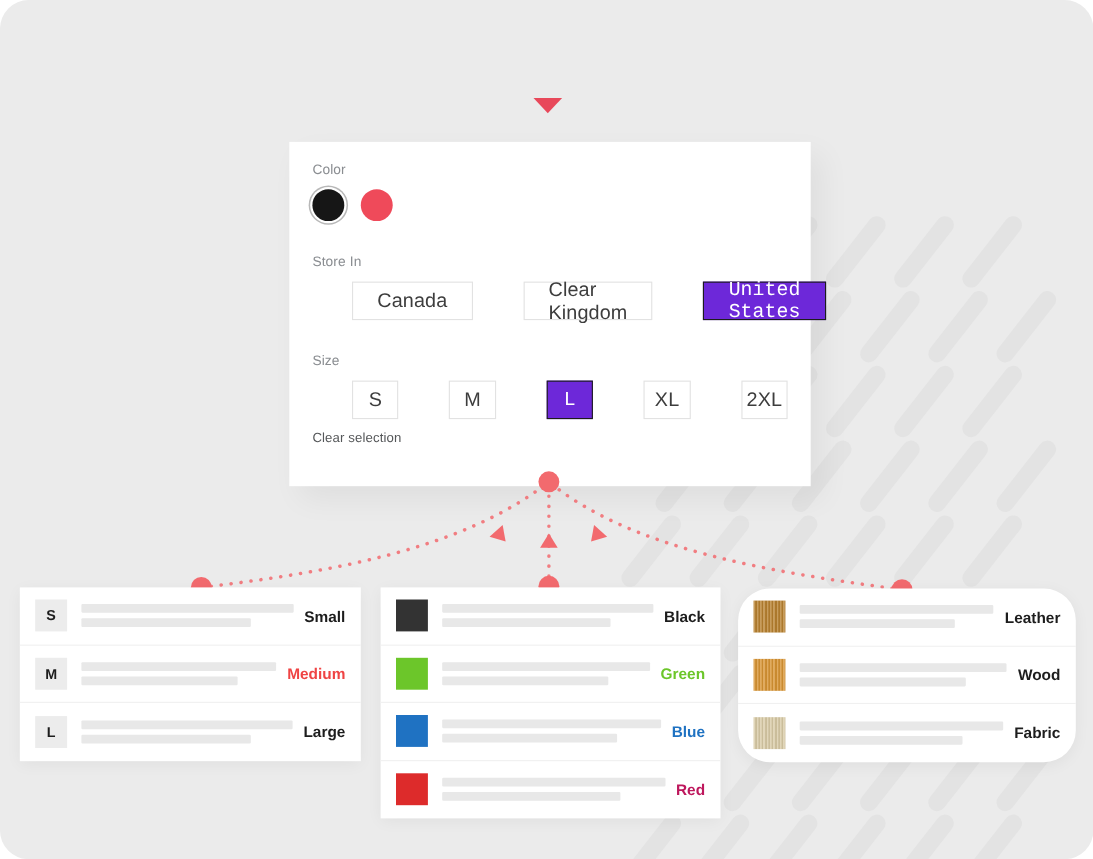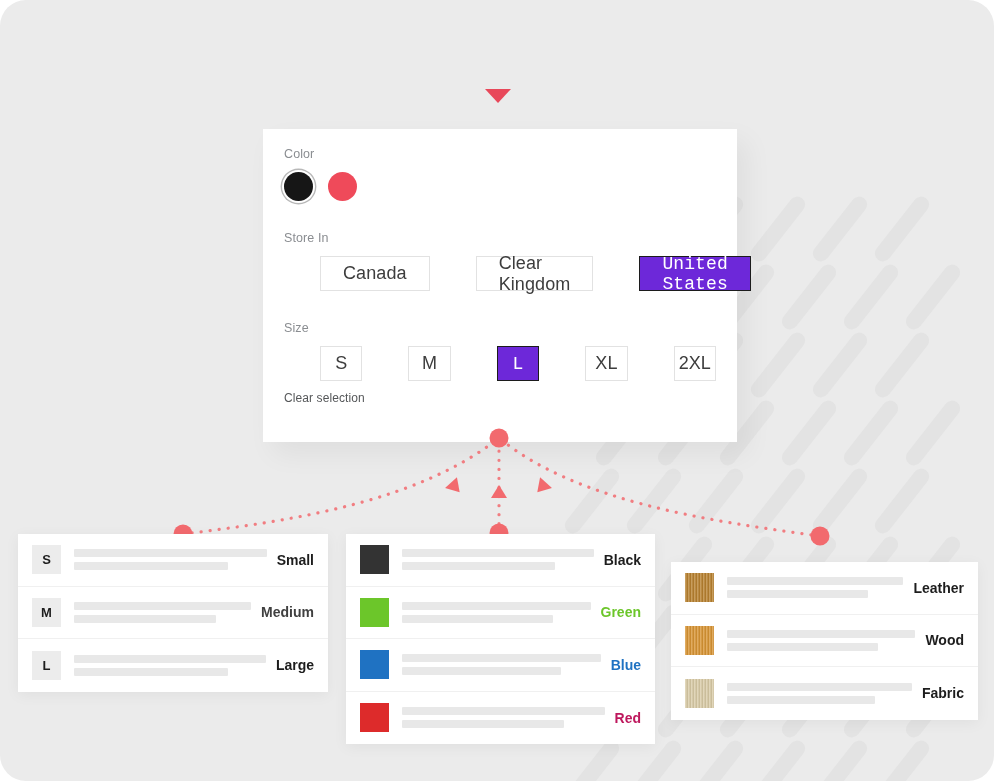--- a/index.html
+++ b/index.html
@@ -322,21 +322,21 @@
           <div class="bar b2"></div>
         </div>
         <div class="row-label" style="color:#1d1d1d;">Small</div>
       </div>
       <div class="list-row">
         <div class="row-thumb letter">M</div>
         <div class="row-bars">
           <div class="bar b1"></div>
           <div class="bar b2"></div>
         </div>
-        <div class="row-label" style="color:#404040;">Medium</div>
+        <div class="row-label" style="color:#ef4444;">Medium</div>
       </div>
       <div class="list-row">
         <div class="row-thumb letter">L</div>
         <div class="row-bars">
           <div class="bar b1"></div>
           <div class="bar b2"></div>
         </div>
         <div class="row-label" style="color:#1d1d1d;">Large</div>
       </div>
     </div>
@@ -369,21 +369,21 @@
       <div class="list-row">
         <div class="row-thumb" style="background:#dd2b2b;"></div>
         <div class="row-bars">
           <div class="bar b1"></div>
           <div class="bar b2"></div>
         </div>
         <div class="row-label" style="color:#be185d;">Red</div>
       </div>
     </div>
 
-  <div class="list-card" style="left:671px; top:562px; width:307px;" id="card-materials">
+  <div class="list-card" style="left:671px; top:535px; width:307px;border-radius:29px;" id="card-materials">
       <div class="list-row">
         <div class="row-thumb" style="background:#b8812f;background-image:repeating-linear-gradient(90deg, rgba(255,255,255,0.22) 0px, rgba(255,255,255,0.22) 1px, rgba(0,0,0,0.07) 2px, rgba(0,0,0,0.07) 3px);"></div>
         <div class="row-bars">
           <div class="bar b1"></div>
           <div class="bar b2"></div>
         </div>
         <div class="row-label" style="color:#1d1d1d;">Leather</div>
       </div>
       <div class="list-row">
         <div class="row-thumb" style="background:#d89433;background-image:repeating-linear-gradient(90deg, rgba(255,255,255,0.22) 0px, rgba(255,255,255,0.22) 1px, rgba(0,0,0,0.07) 2px, rgba(0,0,0,0.07) 3px);"></div>

